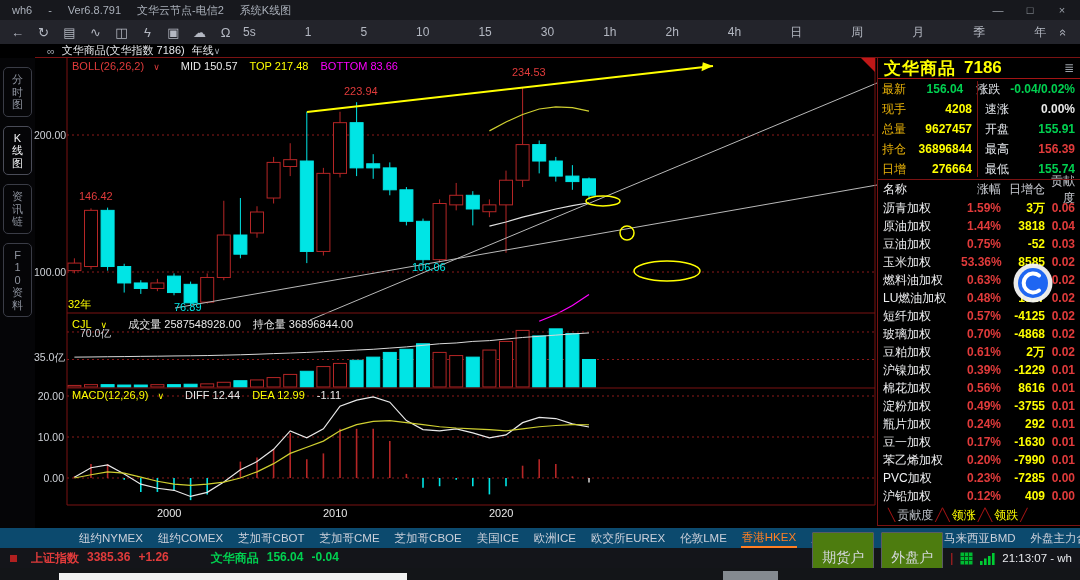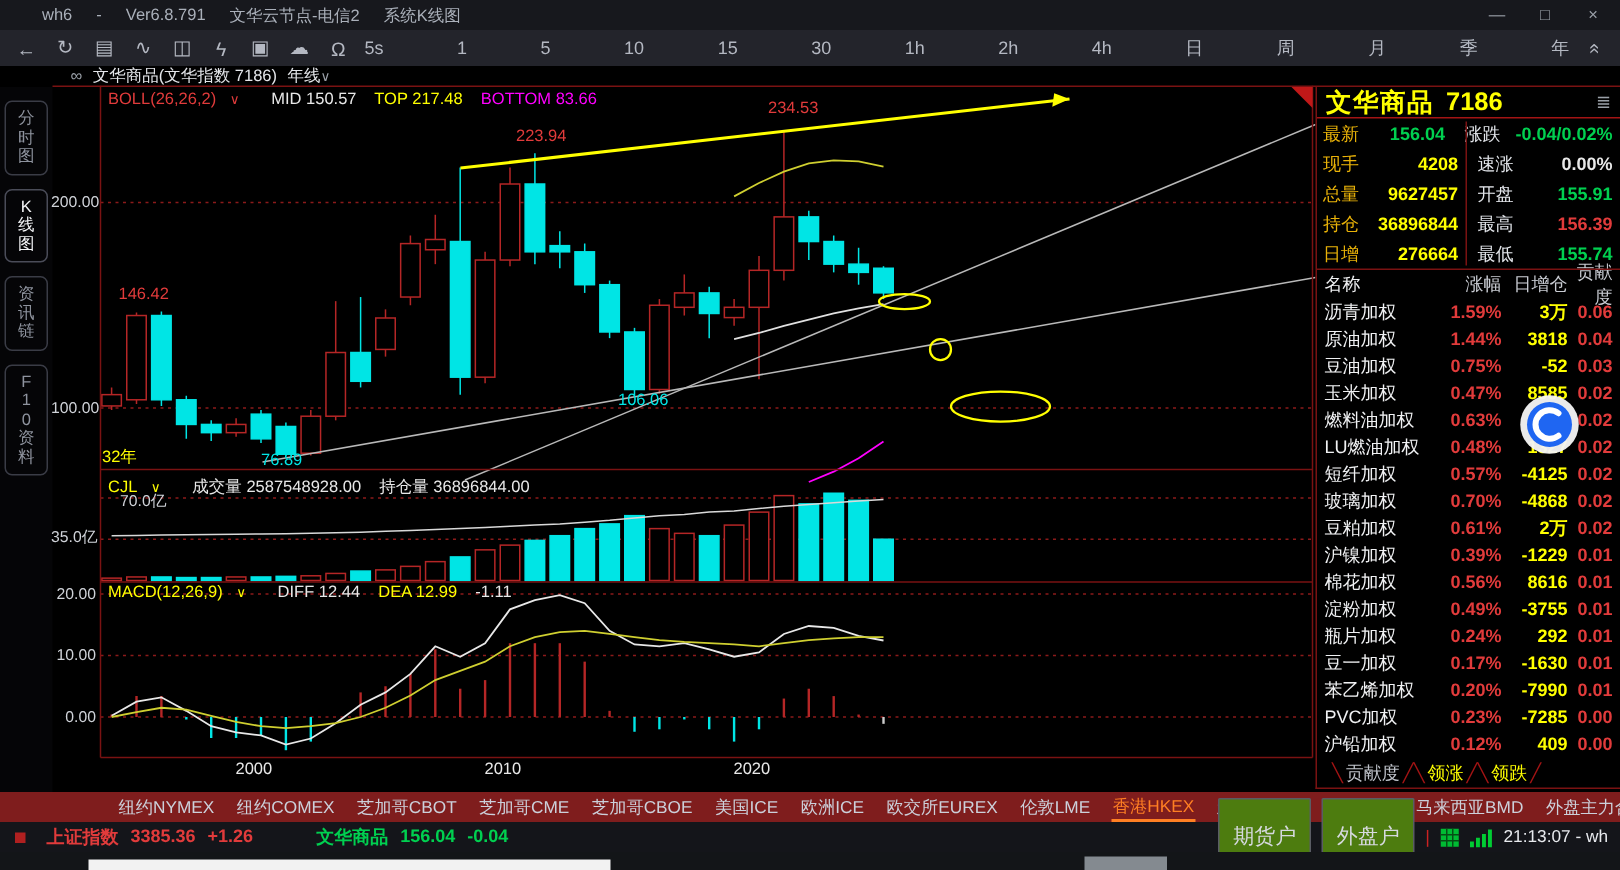--- a/index.html
+++ b/index.html
@@ -2,21 +2,21 @@
 <html><head>
 <meta charset="utf-8">
 <style>
   html,body{margin:0;padding:0;background:#000;}
   #app{position:relative;width:1080px;height:580px;background:#000;overflow:hidden;
        font-family:"Liberation Sans","DejaVu Sans",sans-serif;-webkit-font-smoothing:antialiased;}
   
   .titlebar{position:absolute;left:0;top:0;width:1080px;height:20px;background:#17181d;
             display:flex;align-items:center;color:#aab0ba;font-size:11px;}
   .titlebar .t{margin-left:16px;white-space:nowrap;}
-  .titlebar .t:first-child{margin-left:28px;}
+  .titlebar .t:first-child{margin-left:12px;}
   .winbtns{position:absolute;right:2px;top:0;height:20px;display:flex;}
   .winbtn{width:32px;text-align:center;line-height:20px;color:#9aa0a8;font-size:11px;}
   
   .toolbar{position:absolute;left:0;top:20px;width:1080px;height:24px;background:#23242b;
            display:flex;align-items:center;color:#b4b8c2;}
   .tb-i{margin-left:9px;font-size:13px;width:17px;text-align:center;flex:none;}
   .tb-p{margin-left:9px;font-size:12px;flex:none;}
   .tb-menus{margin-left:auto;display:flex;gap:15px;margin-right:22px;font-size:12px;white-space:nowrap;}
   
   .symbolbar{position:absolute;left:35px;top:44px;width:1045px;height:13px;background:#000;
@@ -56,21 +56,21 @@
   .cell-c{width:40px;text-align:right;flex:none;font-weight:bold;}
   .cell-o{width:44px;text-align:right;flex:none;font-weight:bold;}
   .cell-d{width:30px;text-align:right;flex:none;margin-right:4px;font-weight:bold;}
   .thead .cell-c,.thead .cell-o,.thead .cell-d{font-weight:normal;color:#c9ccd3;}
   .ptabs{position:absolute;bottom:0;left:0;right:0;height:20px;display:flex;align-items:center;
          padding-left:10px;font-size:12px;}
   .ptabs .sl{color:#a31414;font-size:12px;}
   .ptabs .ptab{margin:0 2px;}
   .ptab.active{color:#bfc3ca;} .ptab.idle{color:#ffff00;}
   
-  .exbar{position:absolute;left:0;top:528px;width:1080px;height:20px;background:#7f1d1d;
+  .exbar{position:absolute;left:0;top:528px;width:1080px;height:20px;background:#0c4a6e;
          display:flex;align-items:center;padding-left:78px;box-sizing:border-box;font-size:11.5px;}
   .extab{color:#ccd0da;margin-right:13px;white-space:nowrap;padding:2px 1px 1px 1px;}
   .extab.active{color:#ff7f23;border-bottom:2px solid #ff7f23;}
   
   .statusbar{position:absolute;left:0;top:548px;width:1080px;height:20px;background:#14151a;
              display:flex;align-items:center;font-size:12px;}
   .statusbar .chip{width:7px;height:7px;background:#b02020;margin-left:10px;flex:none;}
   .statusbar .g1{margin-left:14px;display:flex;gap:8px;font-weight:bold;}
   .statusbar .g2{margin-left:42px;display:flex;gap:8px;font-weight:bold;}
   .statusbar .right{margin-left:auto;display:flex;align-items:center;margin-right:8px;gap:7px;}
@@ -435,21 +435,21 @@
             <span class="cell-d c-red">0.04</span>
           </div>
           <div class="trow">
             <span class="cell-n">豆油加权</span>
             <span class="cell-c c-red">0.75%</span>
             <span class="cell-o c-yel">-52</span>
             <span class="cell-d c-red">0.03</span>
           </div>
           <div class="trow">
             <span class="cell-n">玉米加权</span>
-            <span class="cell-c c-red">0.47%</span>
+            <span class="cell-c c-red">53.36%</span>
             <span class="cell-o c-yel">8585</span>
             <span class="cell-d c-red">0.02</span>
           </div>
           <div class="trow">
             <span class="cell-n">燃料油加权</span>
             <span class="cell-c c-red">0.63%</span>
             <span class="cell-o c-yel">2558</span>
             <span class="cell-d c-red">0.02</span>
           </div>
           <div class="trow">

